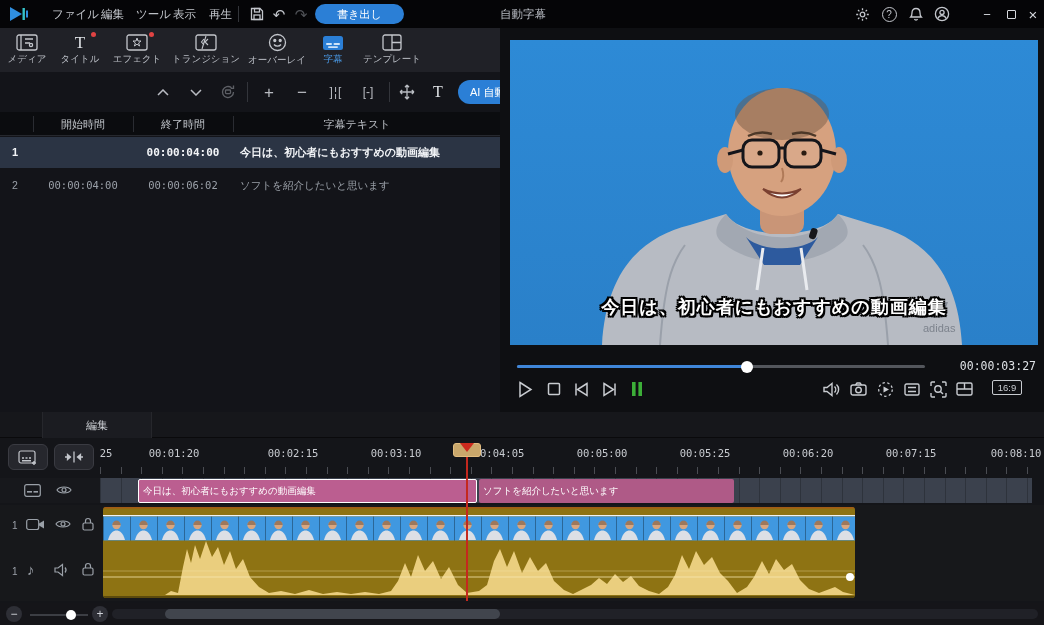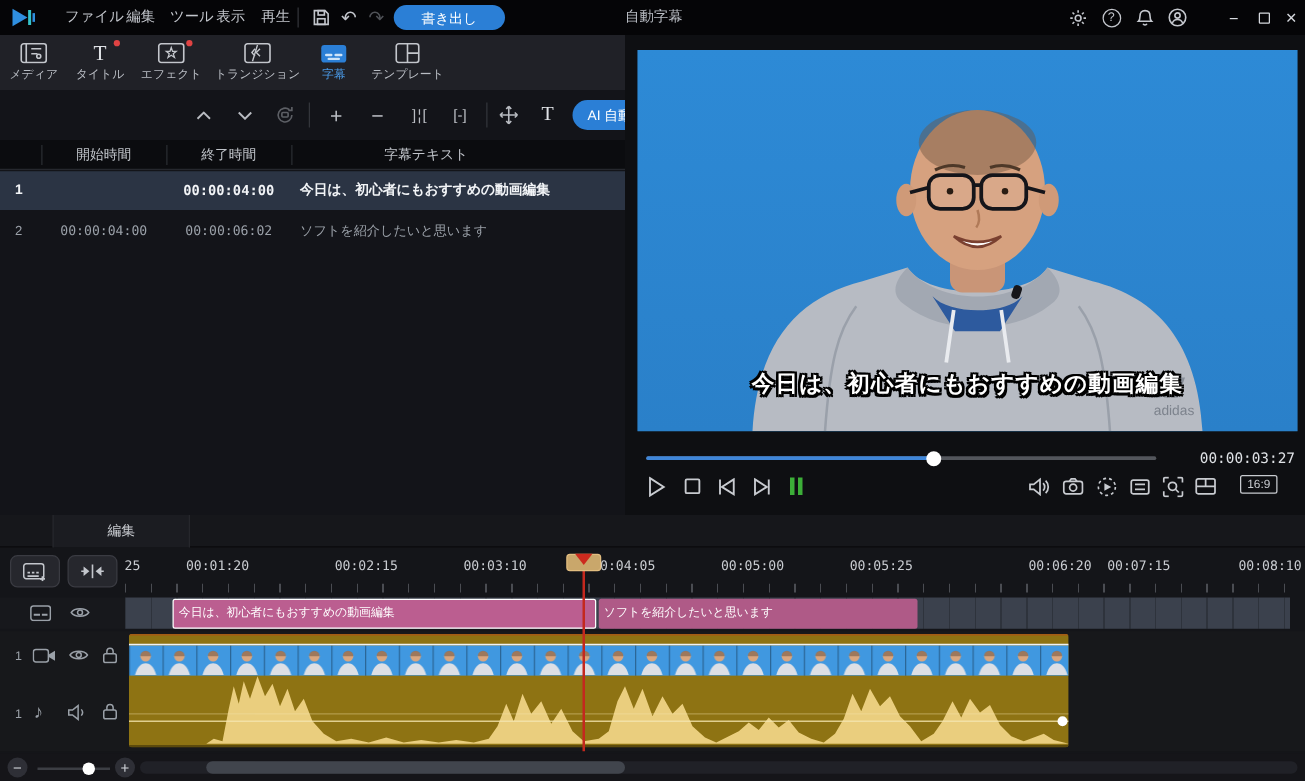--- a/index.html
+++ b/index.html
@@ -165,20 +165,29 @@
           </svg>
         <span class="lbl">エフェクト</span>
       </div>
       <div class="tab" style="width:76px">
         <svg class="ic" width="22" height="17" viewBox="0 0 22 17" fill="none" stroke="#c3c6cc" stroke-width="1.3">
             <rect x="1" y="1" width="20" height="15" rx="2"></rect>
             <path d="M11,2 L7,15 M13,5 l-3,3 3,3 M9,5 l-2.5,3 2.5,3" stroke-width="1.1"></path>
           </svg>
         <span class="lbl">トランジション</span>
       </div>
+      <div class="tab" style="width:66px">
+        <svg class="ic" width="19" height="19" viewBox="0 0 19 19" fill="none" stroke="#c3c6cc" stroke-width="1.3">
+            <circle cx="9.5" cy="9.5" r="8"></circle>
+            <circle cx="6.8" cy="7.5" r="1" fill="#c3c6cc"></circle>
+            <circle cx="12.2" cy="7.5" r="1" fill="#c3c6cc"></circle>
+            <path d="M6,11.5 c1.8,2.2 5.2,2.2 7,0"></path>
+          </svg>
+        <span class="lbl">オーバーレイ</span>
+      </div>
       <div class="tab active" style="width:46px">
         <svg class="ic" width="22" height="16" viewBox="0 0 22 16">
             <rect x="1" y="1" width="20" height="14" rx="2.5" fill="#2b7fd6"></rect>
             <rect x="4" y="8" width="6" height="2" rx="1" fill="#cfe4f8"></rect>
             <rect x="11.5" y="8" width="6.5" height="2" rx="1" fill="#cfe4f8"></rect>
             <rect x="6" y="11.2" width="10" height="1.8" rx="0.9" fill="#cfe4f8"></rect>
           </svg>
         <span class="lbl">字幕</span>
       </div>
       <div class="tab" style="width:72px">
@@ -220,21 +229,21 @@
     </div>
     <span class="tool-ic" style="left:428px;width:20px;font-family:'Liberation Serif','DejaVu Serif',serif;font-size:16px;color:#dfe2e6">T</span>
     <div class="ai-btn">AI 自動字幕</div>
 
     <div class="tbl-header">
       <div class="th-div" style="left:33px"></div>
       <div class="th-div" style="left:133px"></div>
       <div class="th-div" style="left:233px"></div>
       <span class="th" style="left:43px;width:80px">開始時間</span>
       <span class="th" style="left:143px;width:80px">終了時間</span>
-      <span class="th" style="left:224px;width:234px">字幕テキスト</span>
+      <span class="th" style="left:240px;width:234px">字幕テキスト</span>
     </div>
     <div class="trow row-sel" style="top:109px;height:31px;line-height:31px;font-size:11px">
       <span class="cell" style="left:12px">1</span>
       <span class="cell" style="left:140px;width:86px;text-align:center;font-family:'DejaVu Sans Mono','Liberation Mono',monospace">00:00:04:00</span>
       <span class="cell" style="left:240px">今日は、初心者にもおすすめの動画編集</span>
     </div>
     <div class="trow row-plain" style="top:143px;height:28px;line-height:28px;font-size:10.5px">
       <span class="cell" style="left:12px">2</span>
       <span class="cell" style="left:40px;width:86px;text-align:center;font-family:'DejaVu Sans Mono','Liberation Mono',monospace">00:00:04:00</span>
       <span class="cell" style="left:140px;width:86px;text-align:center;font-family:'DejaVu Sans Mono','Liberation Mono',monospace">00:00:06:02</span>
@@ -389,21 +398,21 @@
     </div>
 
     <div class="ruler">
       <span class="ruler-label" style="left:-43px">00:00:25</span>
       <span class="ruler-label" style="left:44px">00:01:20</span>
       <span class="ruler-label" style="left:163px">00:02:15</span>
       <span class="ruler-label" style="left:266px">00:03:10</span>
       <span class="ruler-label" style="left:369px">00:04:05</span>
       <span class="ruler-label" style="left:472px">00:05:00</span>
       <span class="ruler-label" style="left:575px">00:05:25</span>
-      <span class="ruler-label" style="left:718px">00:06:20</span>
+      <span class="ruler-label" style="left:678px">00:06:20</span>
       <span class="ruler-label" style="left:781px">00:07:15</span>
       <span class="ruler-label" style="left:886px">00:08:10</span>
       <div class="ruler-ticks"></div>
     </div>
 
     <div class="sub-row-left">
       <svg class="ic abs" style="left:24px;top:6px" width="17" height="13" viewBox="0 0 17 13">
           <rect x="0.7" y="0.7" width="15.6" height="11.6" rx="2" fill="none" stroke="#9aa0a8" stroke-width="1.2"></rect>
           <rect x="3" y="7" width="5" height="1.6" fill="#9aa0a8"></rect>
           <rect x="9.5" y="7" width="4.5" height="1.6" fill="#9aa0a8"></rect>

